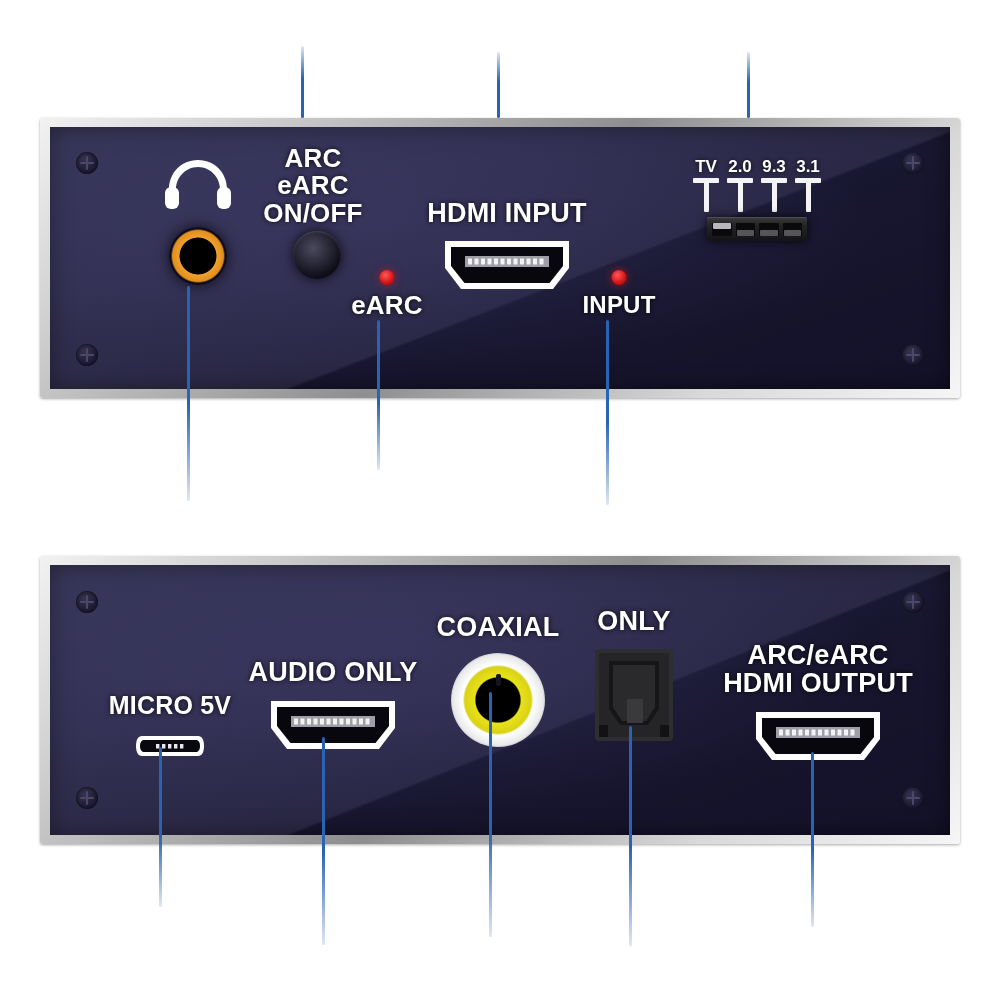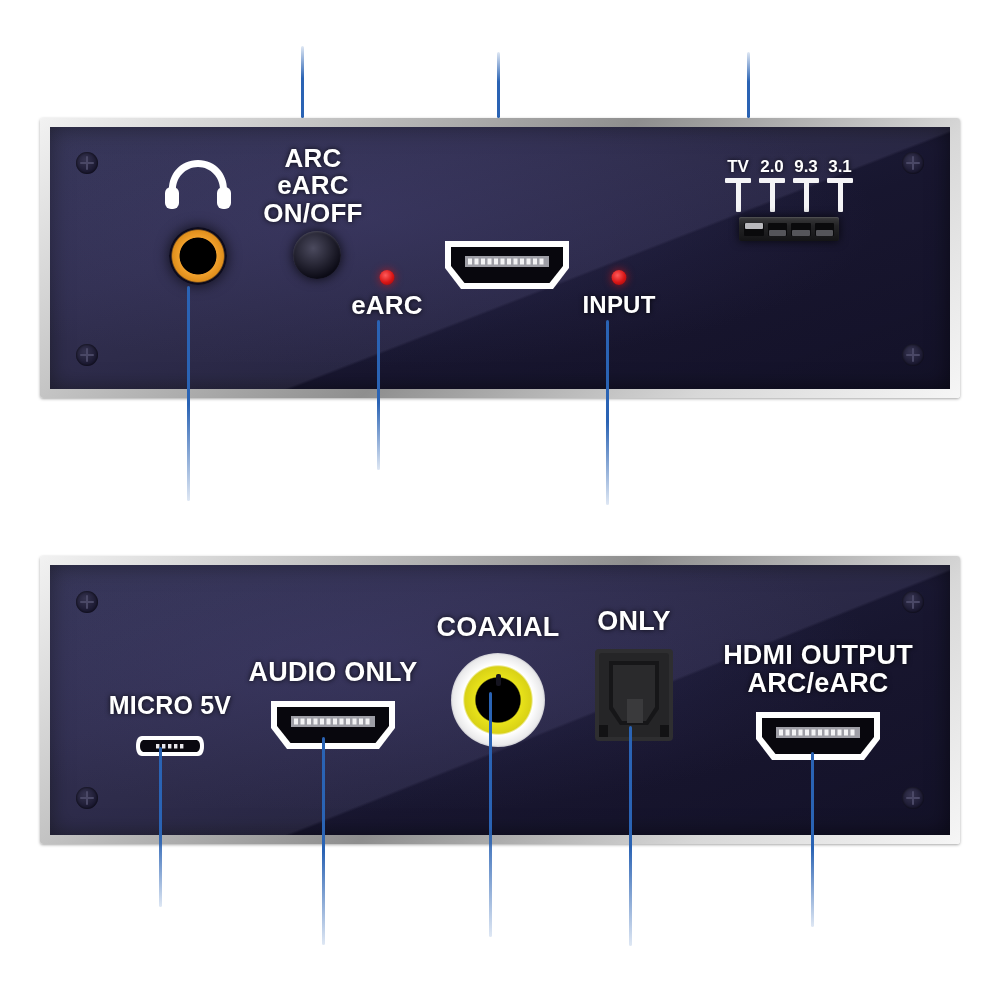--- a/index.html
+++ b/index.html
@@ -161,21 +161,21 @@
     margin-left: -2.5px;
     background: #15141f;
     border-radius: 2px;
   }
 
   
   .spdif { position: absolute; transform: translateX(-50%); }
   .spdif svg { display: block; }
 
   
-  .dip { position: absolute; transform: translateX(-50%); margin-left: 32px; }
+  .dip { position: absolute; transform: translateX(-50%); }
   .dip-labels {
     display: flex;
     justify-content: space-between;
     color: #fff;
     font-weight: bold;
     font-size: 17px;
     margin-bottom: 1px;
     text-shadow: 0 0 4px rgba(0,0,0,0.8);
   }
   .dip-labels span { width: 30px; text-align: center; }
@@ -249,20 +249,21 @@
       <div class="lbl center" style="left:263px; top:18px; font-size:26px;">
         <div>ARC</div>
         <div>eARC</div>
         <div>ON/OFF</div>
       </div>
 
       <div class="jack" style="left:148px; top:100px; width:58px; height:58px;"></div>
 
       <div class="btn-round" style="left:267px; top:104px; width:48px; height:48px;"></div>
 
+      <div class="lbl center" style="left:457px; top:72px; font-size:27px;">HDMI INPUT</div>
       <div class="hdmi" style="left:457px; top:110px;">
         <svg width="140" height="56" viewBox="0 0 140 56">
           <path d="M8 4 L132 4 L132 31 L116 52 L24 52 L8 31 Z" fill="#ffffff"></path>
           <path d="M14 10 L126 10 L126 29 L112.5 46 L27.5 46 L14 29 Z" fill="#08070d"></path>
           <rect x="28" y="19" width="84" height="11" fill="#9e9ea6"></rect>
           <g fill="#f2f2f4">
             <rect x="31" y="21.5" width="4" height="6"></rect>
               <rect x="37.5" y="21.5" width="4" height="6"></rect>
             <rect x="44" y="21.5" width="4" height="6"></rect>
               <rect x="50.5" y="21.5" width="4" height="6"></rect>
@@ -372,22 +373,22 @@
           <rect x="6" y="6" width="70" height="84" rx="3" fill="#252527"></rect>
           <path d="M16 14 L66 14 L66 62 L55 78 L27 78 L16 62 Z" fill="#161618"></path>
           <path d="M20 18 L62 18 L62 60 L53 74 L29 74 L20 60 Z" fill="#2a2a2c"></path>
           <rect x="34" y="52" width="16" height="24" fill="#3a3a3c"></rect>
           <rect x="6" y="78" width="9" height="12" fill="#121214"></rect>
           <rect x="67" y="78" width="9" height="12" fill="#121214"></rect>
         </svg>
       </div>
 
       <div class="lbl center" style="left:768px; top:76px; font-size:27px;">
+        <div>ARC/eARC</div>
         <div>HDMI OUTPUT</div>
-        <div>ARC/eARC</div>
       </div>
       <div class="hdmi" style="left:768px; top:143px;">
         <svg width="140" height="56" viewBox="0 0 140 56">
           <path d="M8 4 L132 4 L132 31 L116 52 L24 52 L8 31 Z" fill="#ffffff"></path>
           <path d="M14 10 L126 10 L126 29 L112.5 46 L27.5 46 L14 29 Z" fill="#08070d"></path>
           <rect x="28" y="19" width="84" height="11" fill="#9e9ea6"></rect>
           <g fill="#f2f2f4">
             <rect x="31" y="21.5" width="4" height="6"></rect>
               <rect x="37.5" y="21.5" width="4" height="6"></rect>
             <rect x="44" y="21.5" width="4" height="6"></rect>

